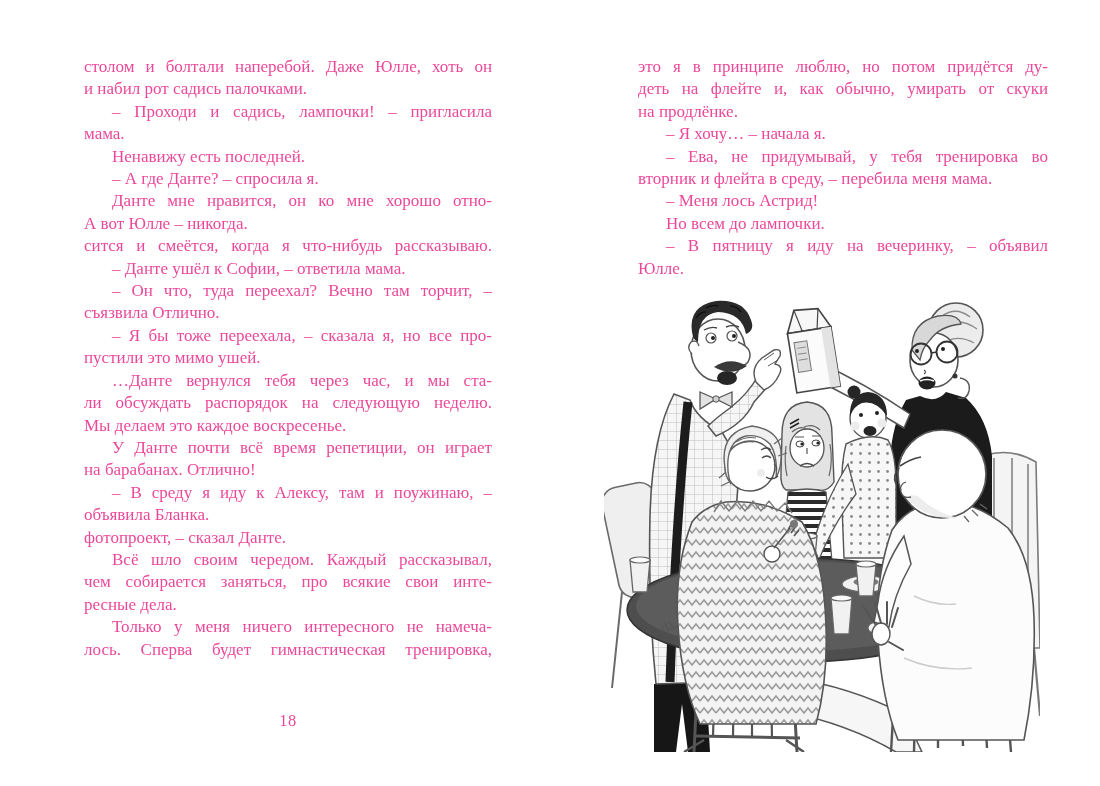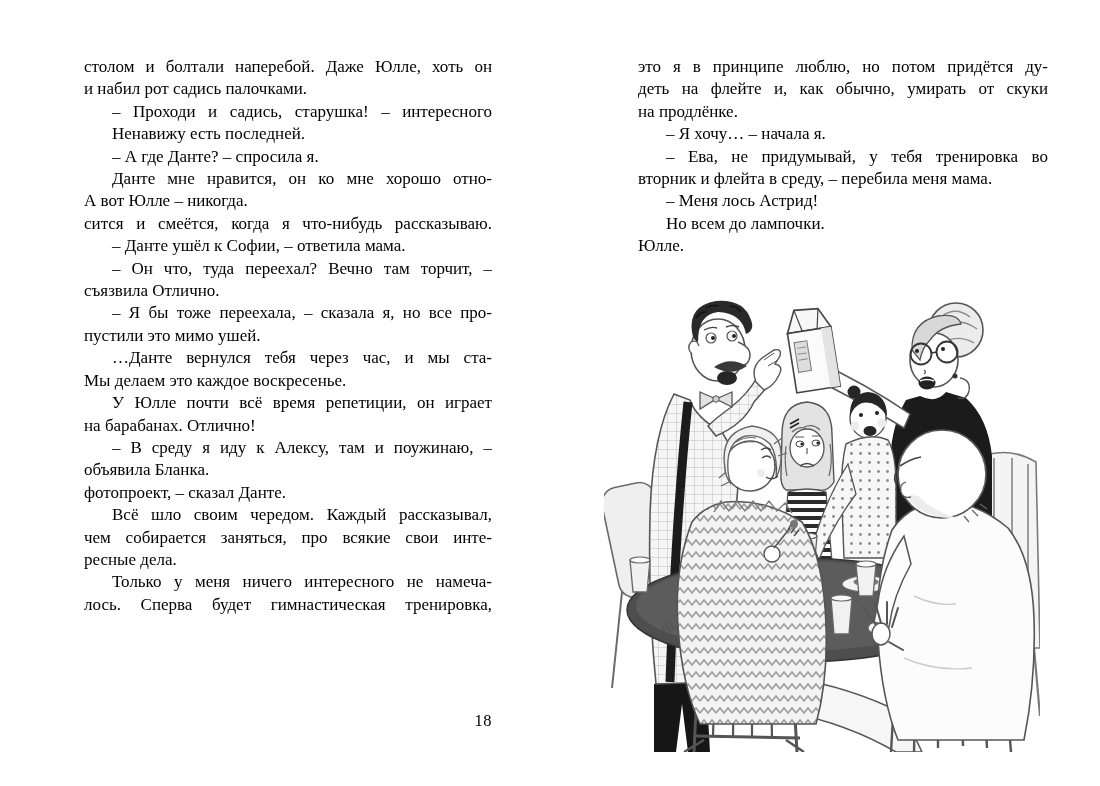--- a/index.html
+++ b/index.html
@@ -1,69 +1,72 @@
 <!DOCTYPE html>
 <html><head>
 <meta charset="utf-8">
 <style>
   html,body{margin:0;padding:0;background:#ffffff;}
   .spread{position:relative;width:1100px;height:786px;background:#fff;overflow:hidden;
-          font-family:"Liberation Serif","DejaVu Serif",serif;color:#000000;}
+          font-family:"Liberation Serif","DejaVu Serif",serif;color:#ec4899;}
   .col{position:absolute;top:56px;font-size:17px;line-height:22.4px;}
   .col-left{left:84px;width:408px;}
   .col-right{left:638px;width:410px;}
   .tline{text-align:justify;text-align-last:justify;}
   .tline.end{text-align-last:left;}
   .tline.ind{text-indent:28px;}
-  .pagenum{position:absolute;top:711px;left:84px;width:408px;text-align:right;font-size:16.5px;letter-spacing:.5px;}
+  .pagenum{position:absolute;top:711px;left:84px;width:408px;text-align:center;font-size:16.5px;letter-spacing:.5px;}
   .illustration{position:absolute;left:604px;top:296px;width:436px;height:456px;}
   .illustration svg{display:block;width:100%;height:100%;}
 </style>
 </head>
 <body>
 
 <div class="spread">
 
   <div class="col col-left">
       <div class="tline">столом и болтали наперебой. Даже Юлле, хоть он</div>
       <div class="tline end">и набил рот садись палочками.</div>
-      <div class="tline ind">– Проходи и садись, старушка! – интересного</div>
+      <div class="tline ind">– Проходи и садись, лампочки! – пригласила</div>
+      <div class="tline end">мама.</div>
       <div class="tline ind end">Ненавижу есть последней.</div>
       <div class="tline ind end">– А где Данте? – спросила я.</div>
       <div class="tline ind">Данте мне нравится, он ко мне хорошо отно-</div>
       <div class="tline end">А вот Юлле – никогда.</div>
       <div class="tline">сится и смеётся, когда я что-нибудь рассказываю.</div>
       <div class="tline ind end">– Данте ушёл к Софии, – ответила мама.</div>
       <div class="tline ind">– Он что, туда переехал? Вечно там торчит, –</div>
       <div class="tline end">съязвила Отлично.</div>
       <div class="tline ind">– Я бы тоже переехала, – сказала я, но все про-</div>
       <div class="tline end">пустили это мимо ушей.</div>
       <div class="tline ind">…Данте вернулся тебя через час, и мы ста-</div>
+      <div class="tline">ли обсуждать распорядок на следующую неделю.</div>
       <div class="tline end">Мы делаем это каждое воскресенье.</div>
-      <div class="tline ind">У Юлле почти всё время репетиции, он играет</div>
+      <div class="tline ind">У Данте почти всё время репетиции, он играет</div>
       <div class="tline end">на барабанах. Отлично!</div>
       <div class="tline ind">– В среду я иду к Алексу, там и поужинаю, –</div>
       <div class="tline end">объявила Бланка.</div>
       <div class="tline end">фотопроект, – сказал Данте.</div>
       <div class="tline ind">Всё шло своим чередом. Каждый рассказывал,</div>
       <div class="tline">чем собирается заняться, про всякие свои инте-</div>
       <div class="tline end">ресные дела.</div>
       <div class="tline ind">Только у меня ничего интересного не намеча-</div>
       <div class="tline">лось. Сперва будет гимнастическая тренировка,</div>
     </div>
 
   <div class="col col-right">
       <div class="tline">это я в принципе люблю, но потом придётся ду-</div>
       <div class="tline">деть на флейте и, как обычно, умирать от скуки</div>
       <div class="tline end">на продлёнке.</div>
       <div class="tline ind end">– Я хочу… – начала я.</div>
       <div class="tline ind">– Ева, не придумывай, у тебя тренировка во</div>
       <div class="tline end">вторник и флейта в среду, – перебила меня мама.</div>
       <div class="tline ind end">– Меня лось Астрид!</div>
       <div class="tline ind end">Но всем до лампочки.</div>
+      <div class="tline ind">– В пятницу я иду на вечеринку, – объявил</div>
       <div class="tline end">Юлле.</div>
     </div>
 
   <div class="pagenum">18</div>
 
   <div class="illustration">
     <svg viewBox="0 0 436 456" xmlns="http://www.w3.org/2000/svg">
       <defs>
         <pattern id="check" width="9" height="9" patternUnits="userSpaceOnUse">
           <rect width="9" height="9" fill="#f6f6f6"></rect>

